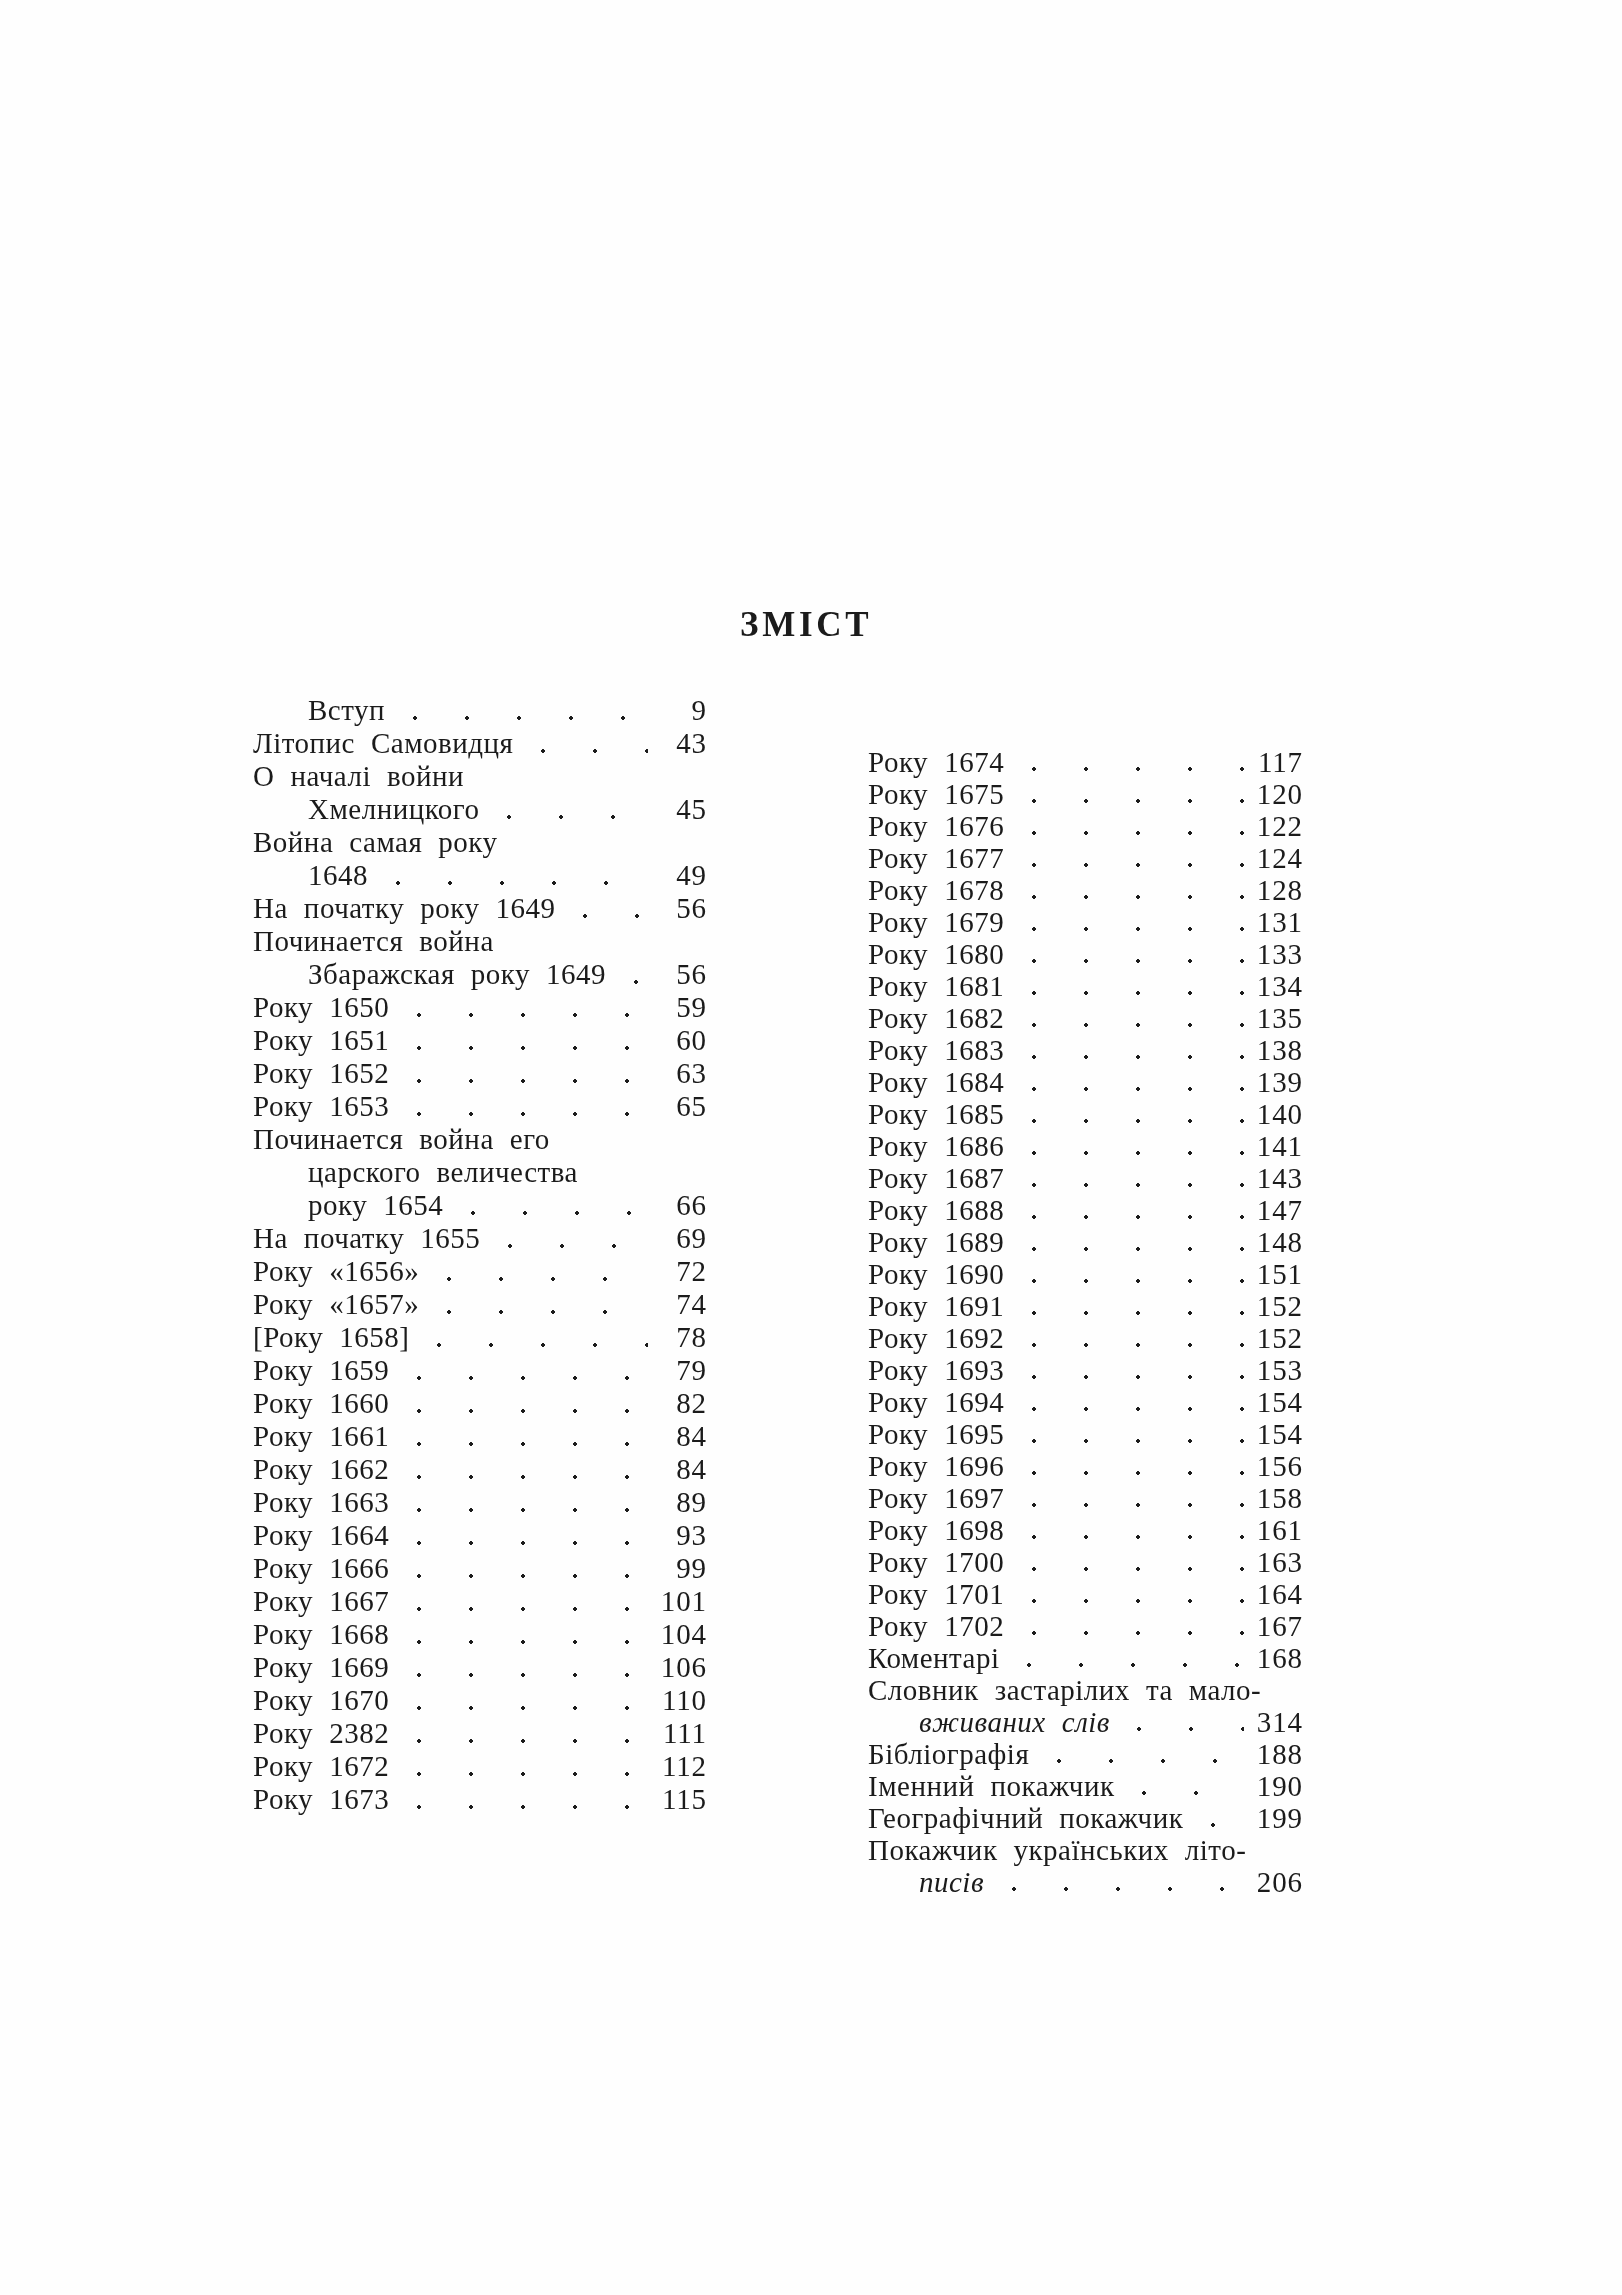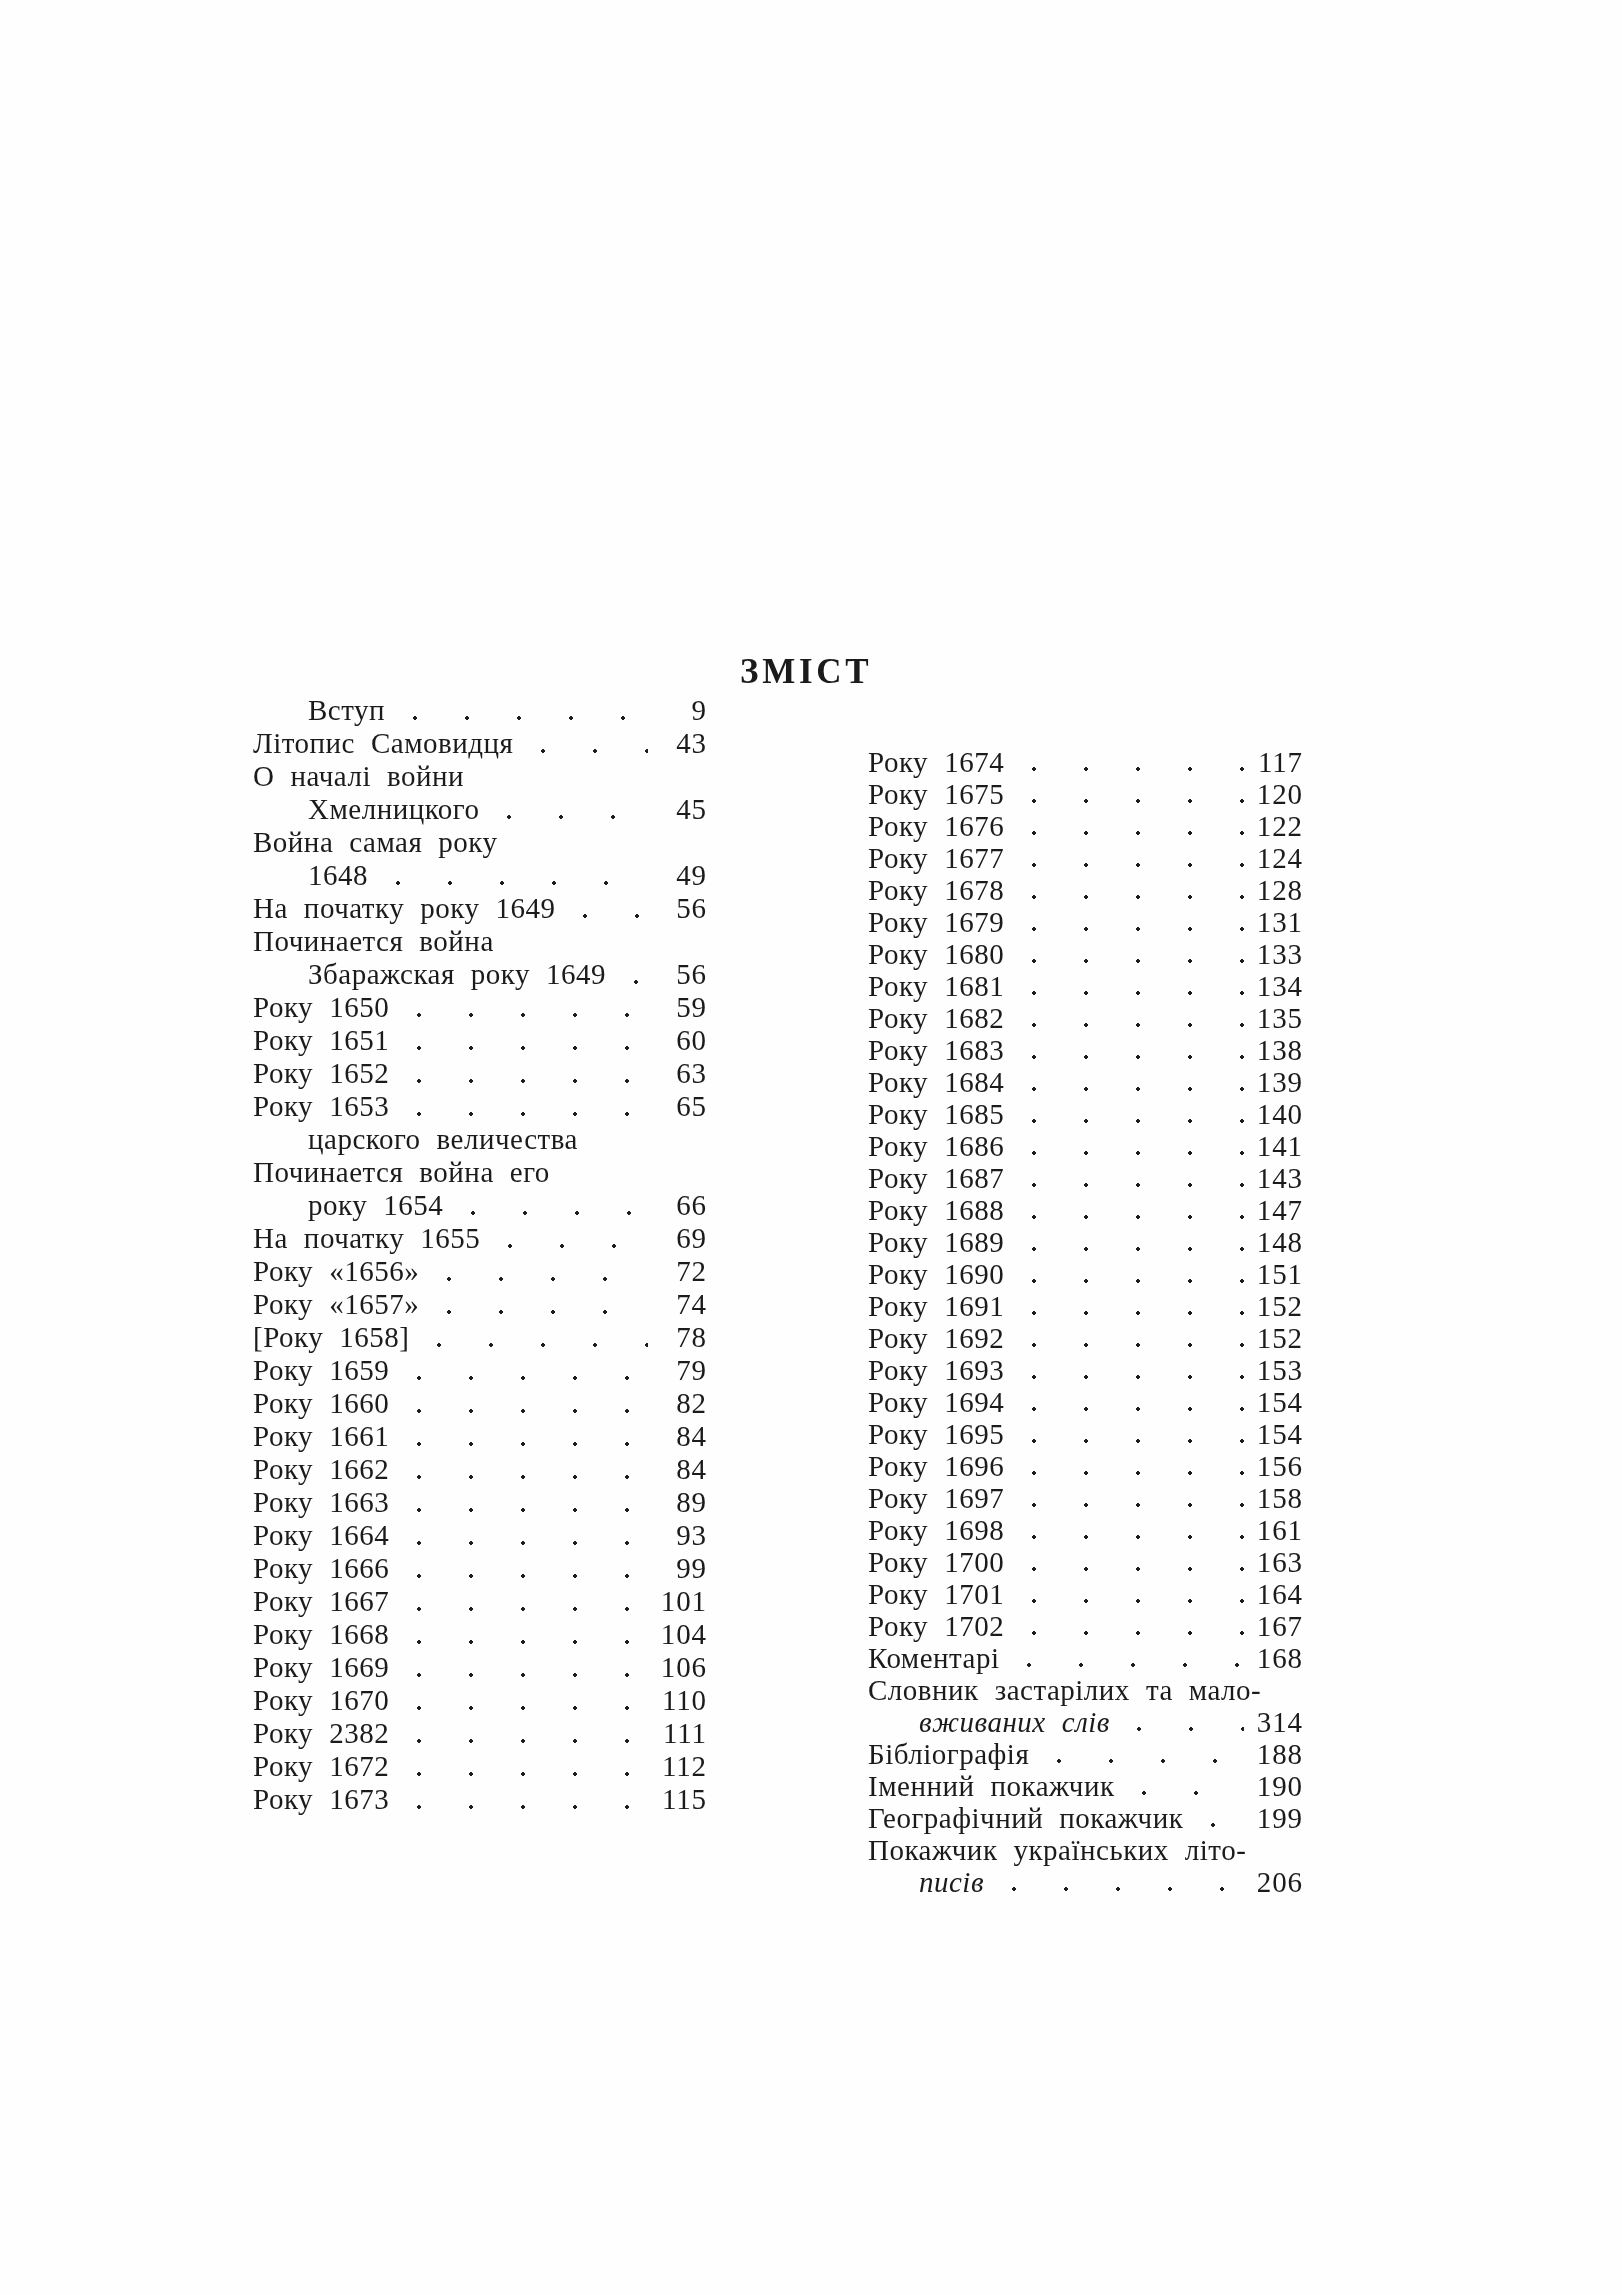--- a/index.html
+++ b/index.html
@@ -18,21 +18,20 @@
   }
   .toc-title {
     position: absolute;
     top: 606px;
     left: 740px;
     font-size: 35px;
     font-weight: bold;
     letter-spacing: 3.7px;
     line-height: 37px;
     white-space: nowrap;
-    margin-top: 47px;
   }
   .toc-col {
     position: absolute;
     display: block;
   }
   .toc-col-left {
     left: 253px;
     top: 694px;
     width: 454px;
   }
@@ -140,25 +139,25 @@
       <div class="toc-row">
         <span class="toc-text">Року 1652</span>
         <span class="toc-leader"></span>
         <span class="toc-page">63</span>
       </div>
       <div class="toc-row">
         <span class="toc-text">Року 1653</span>
         <span class="toc-leader"></span>
         <span class="toc-page">65</span>
       </div>
+      <div class="toc-row">
+        <span class="toc-text">Починается война его</span>
+      </div>
       <div class="toc-row ind">
         <span class="toc-text">царского величества</span>
-      </div>
-      <div class="toc-row">
-        <span class="toc-text">Починается война его</span>
       </div>
       <div class="toc-row ind">
         <span class="toc-text">року 1654</span>
         <span class="toc-leader"></span>
         <span class="toc-page">66</span>
       </div>
       <div class="toc-row">
         <span class="toc-text">На початку 1655</span>
         <span class="toc-leader"></span>
         <span class="toc-page">69</span>

